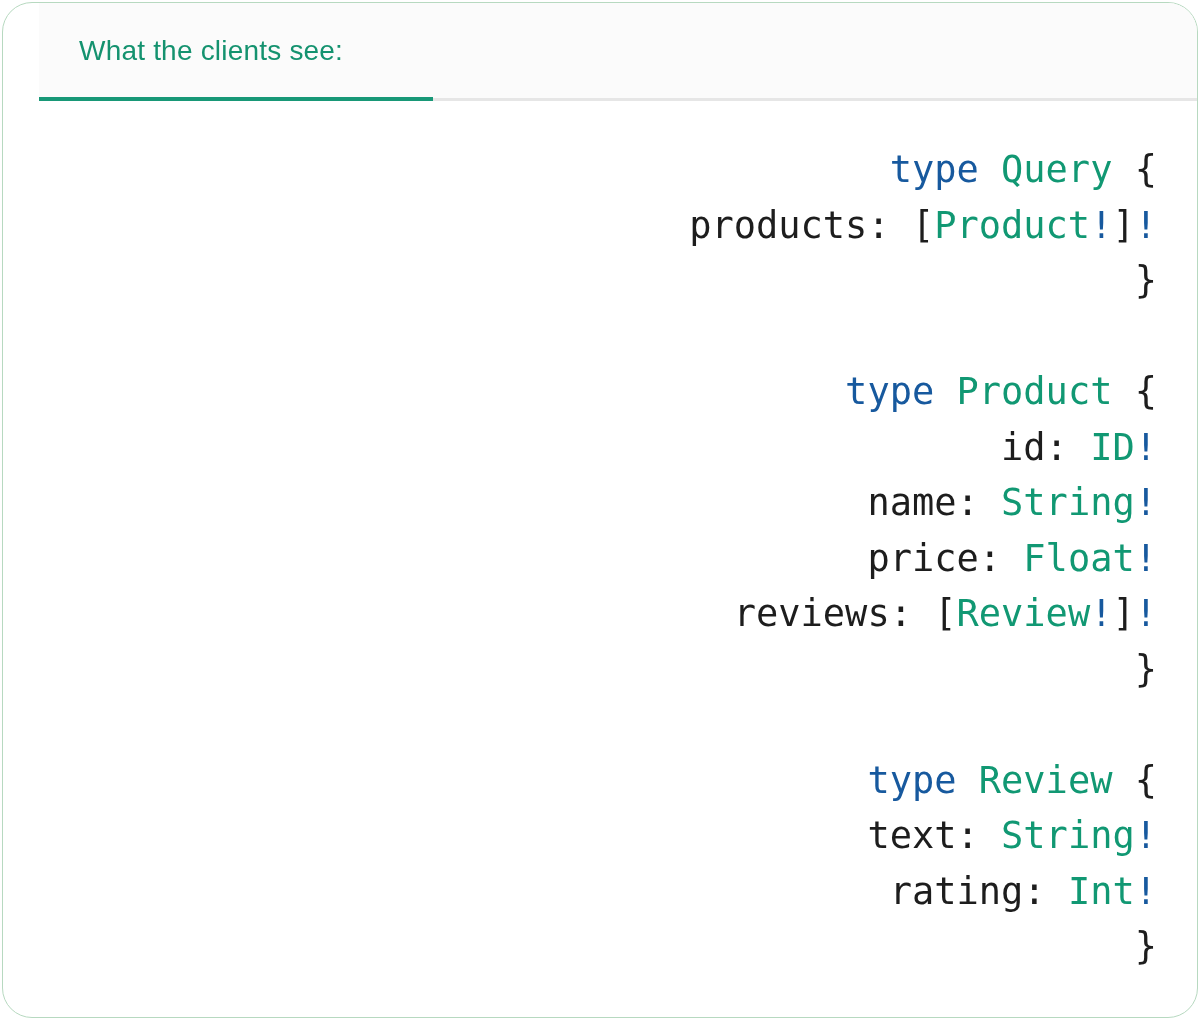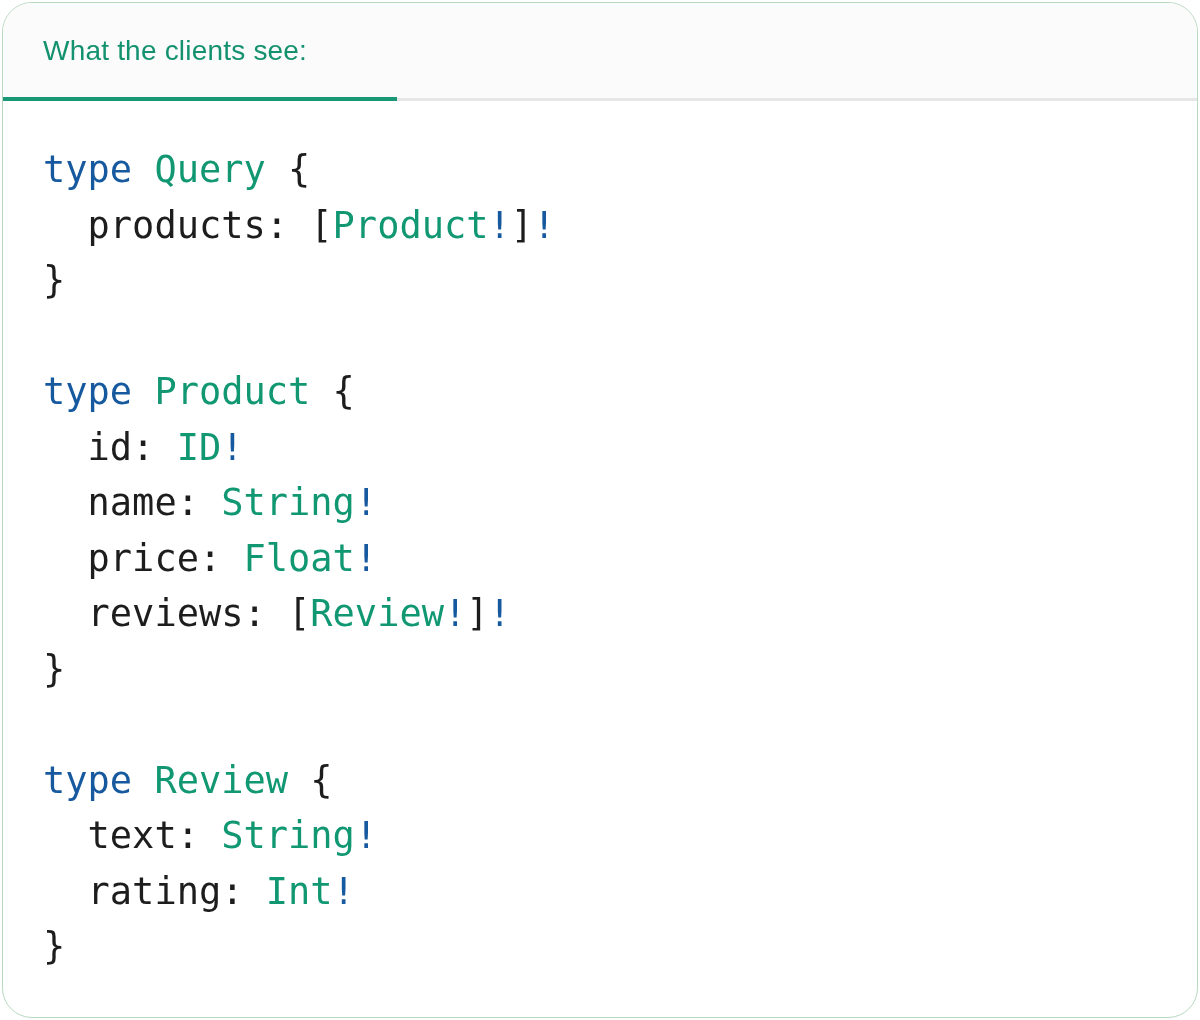--- a/index.html
+++ b/index.html
@@ -11,20 +11,21 @@
     overflow: hidden;
   }
   .card {
     position: absolute;
     top: 2px; left: 2px; right: 2px; bottom: 2px;
     background: #ffffff;
     border: 1px solid var(--border, #b7d9c0);
     border-radius: 30px;
     overflow: hidden;
     box-sizing: border-box;
+    padding-left: 36px;
   }
   .tabbar {
     position: relative;
     height: 95px;
     background: #fbfbfb;
     border-bottom: 3px solid var(--rule, #e6e6e6);
     display: flex;
   }
   .tab {
     position: relative;
@@ -51,21 +52,21 @@
     white-space: nowrap;
   }
   .code {
     padding: 41px 40px 0 40px;
     font-family: "DejaVu Sans Mono", monospace;
     font-size: 37px;
     line-height: 55.5px;
     color: var(--plain, #1d1d1d);
     white-space: pre;
   }
-  .code-line { white-space: pre; }
+  .code-line { white-space: pre; text-align: right; }
   .tok-kw   { color: var(--kw, #17599e); }
   .tok-ty   { color: var(--ty, #119873); }
   .tok-bang { color: var(--bang, #17599e); }
   .tok-pl   { color: var(--plain, #1d1d1d); }
 </style>
 </head>
 <body>
 
 <div class="card">
   <div class="tabbar">

